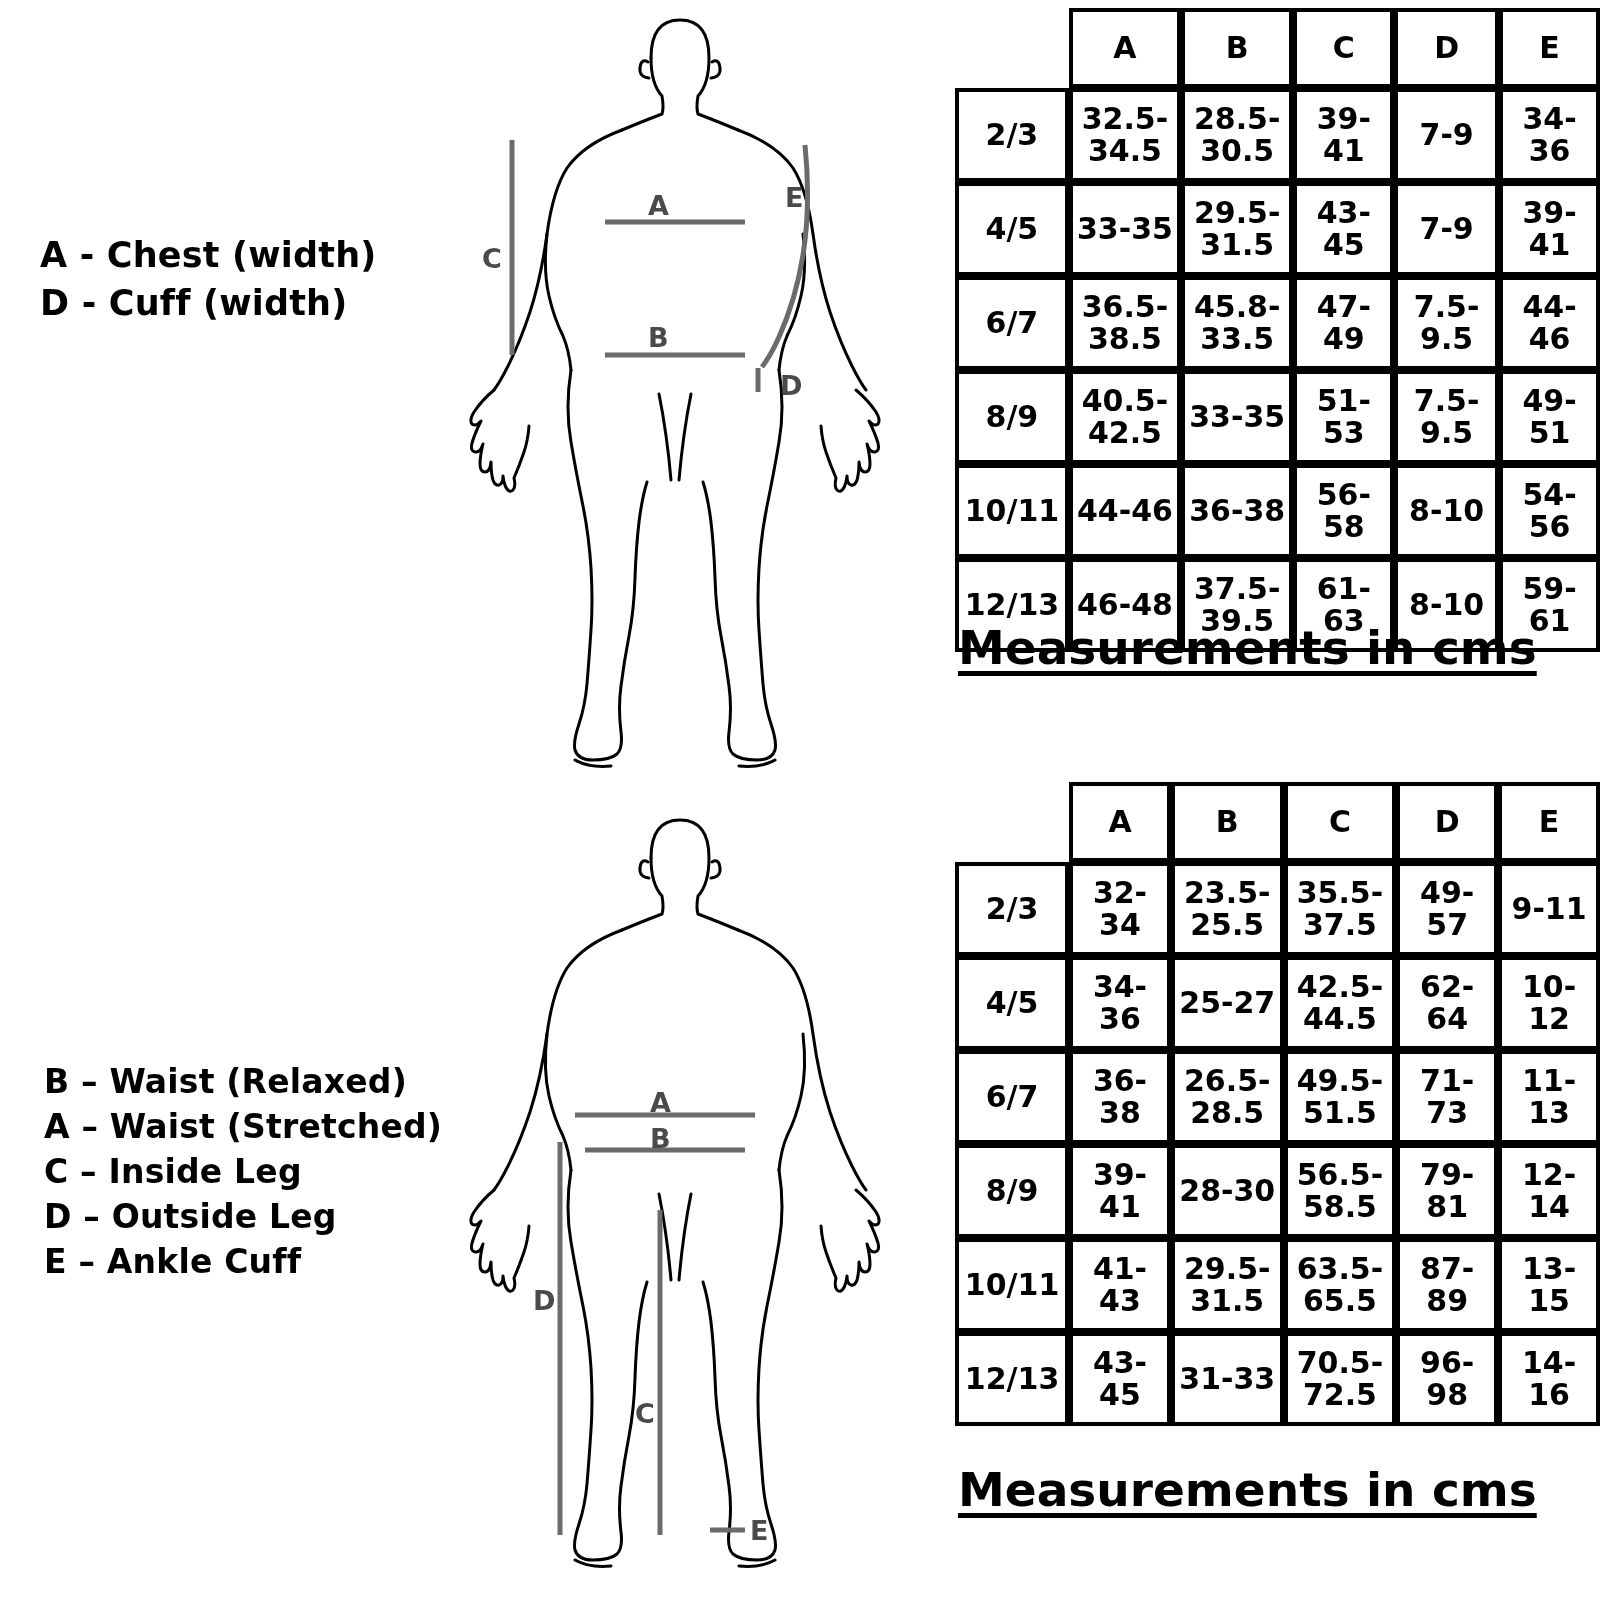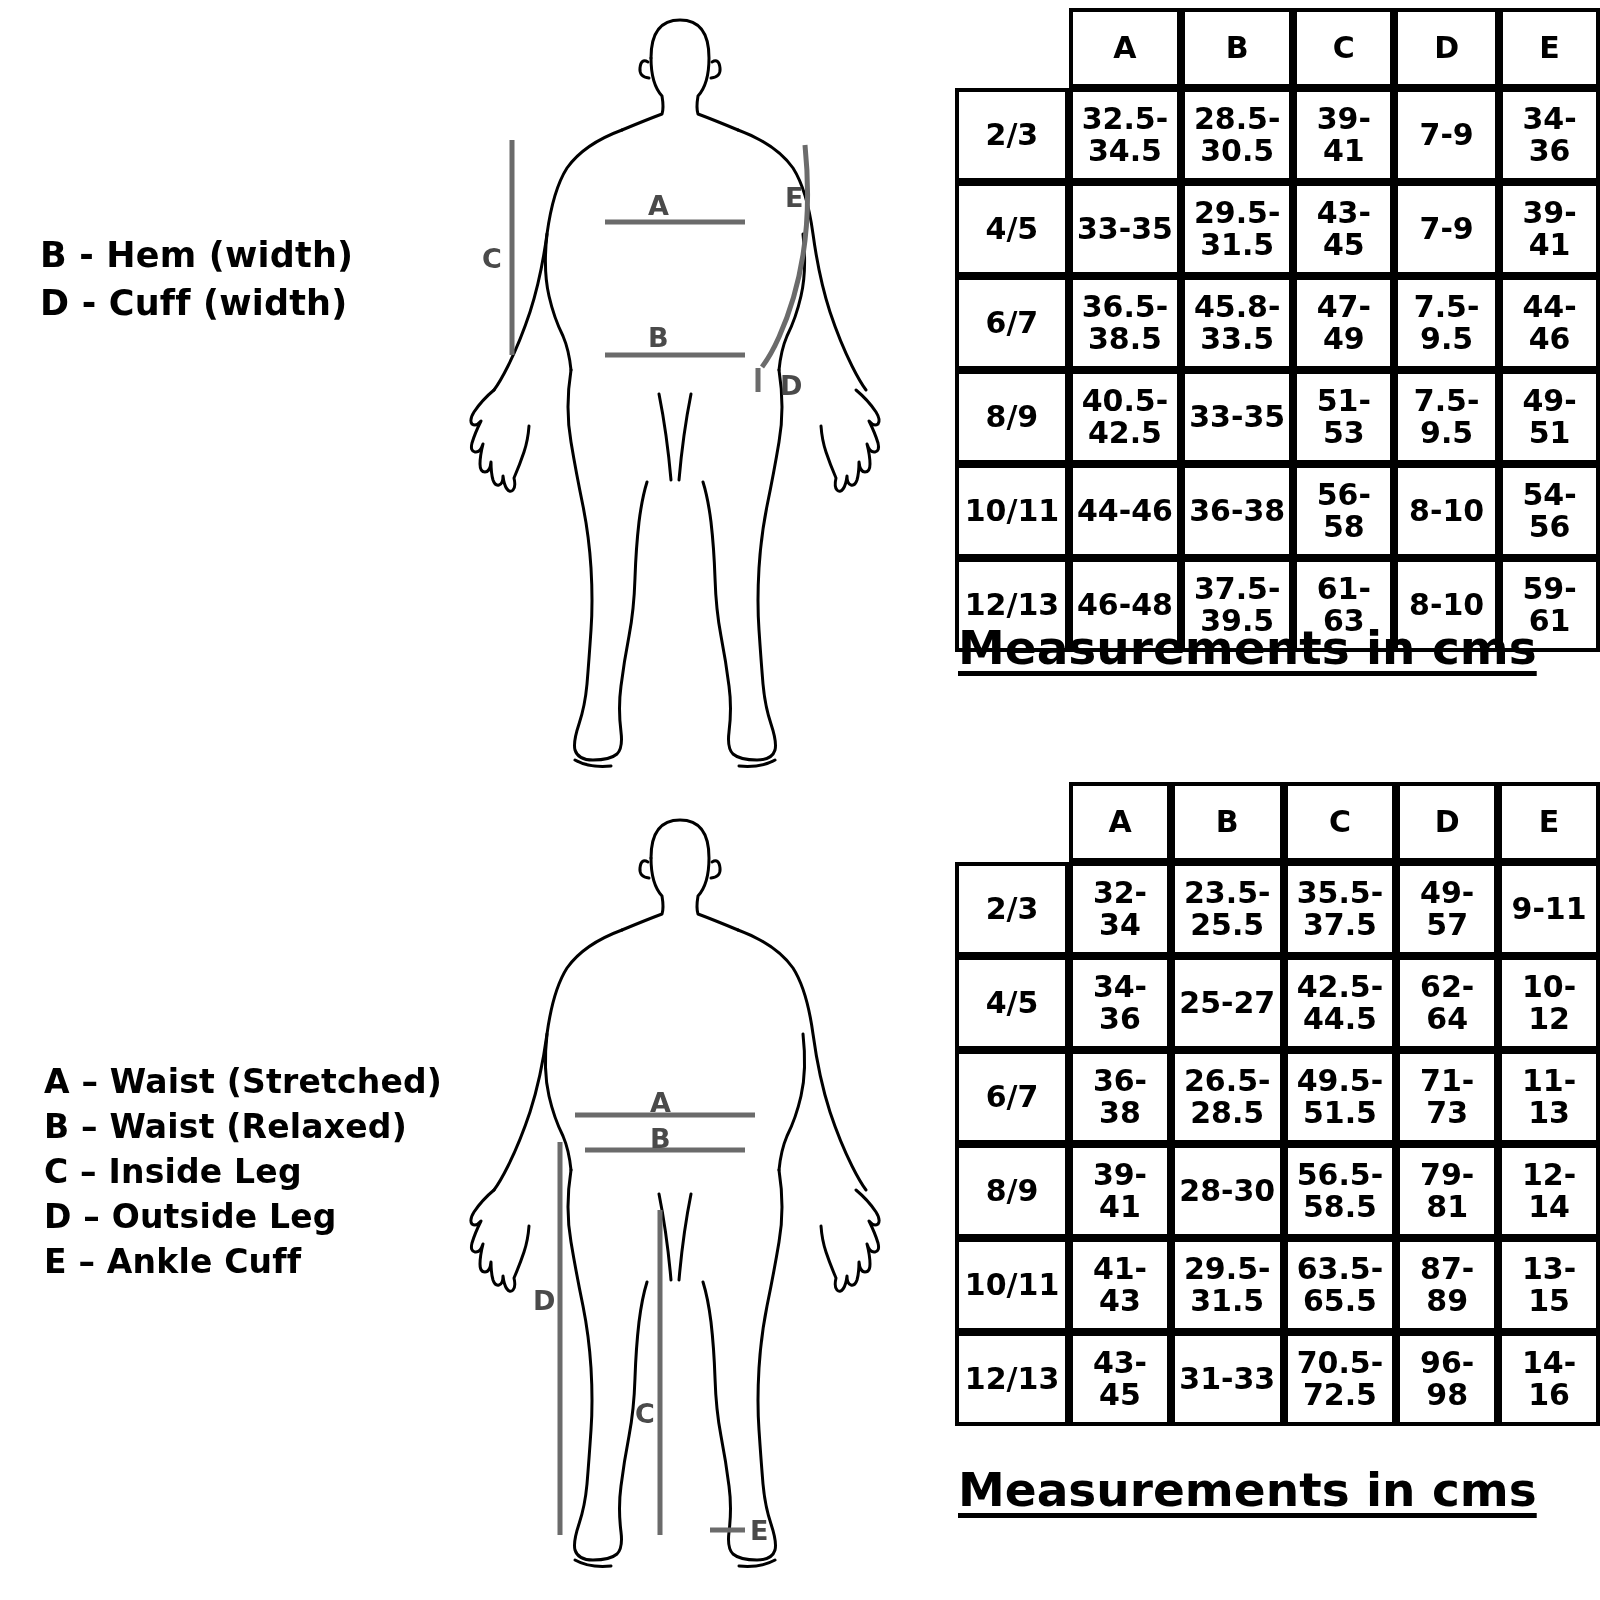--- a/index.html
+++ b/index.html
@@ -105,21 +105,21 @@
     font-family: "DejaVu Sans", sans-serif;
     white-space: nowrap;
   }
   #caption-top { left: 958px; top: 620px; }
   #caption-bottom { left: 958px; top: 1462px; }
 </style>
 </head>
 <body>
 
 <div class="legend" id="legend-top">
-  <span class="legend-line">B - Hem (width)</span>
+  <span class="legend-line">A - Chest (width)</span>
   <span class="legend-line">D - Cuff (width)</span>
 </div>
 
 <div class="figure" id="figure-top">
   <svg width="440" height="780" viewBox="0 0 440 780" xmlns="http://www.w3.org/2000/svg">
     <g fill="none" stroke="#000000" stroke-width="3" stroke-linejoin="round" stroke-linecap="round">
 
       <path d="M196 58 q0 -38 29 -38 q29 0 29 38 q0 26 -11 38 q-2 12 0 18 q16 6 40 16"></path>
       <path d="M196 58 q0 26 11 38 q2 12 0 18 q-16 6 -40 16"></path>
 
@@ -220,22 +220,22 @@
       <td class="cell">8-10</td>
       <td class="cell">59-61</td>
     </tr>
   </tbody>
     </table>
 </div>
 
 <div class="caption" id="caption-top">Measurements in cms</div>
 
 <div class="legend" id="legend-bottom">
+  <span class="legend-line">B – Waist (Relaxed)</span>
   <span class="legend-line">A – Waist (Stretched)</span>
-  <span class="legend-line">B – Waist (Relaxed)</span>
   <span class="legend-line">C – Inside Leg</span>
   <span class="legend-line">D – Outside Leg</span>
   <span class="legend-line">E – Ankle Cuff</span>
 </div>
 
 <div class="figure" id="figure-bottom">
   <svg width="440" height="800" viewBox="0 0 440 800" xmlns="http://www.w3.org/2000/svg">
     <g fill="none" stroke="#000000" stroke-width="3" stroke-linejoin="round" stroke-linecap="round">
       <path d="M196 68 q0 -38 29 -38 q29 0 29 38 q0 26 -11 38 q-2 12 0 18 q16 6 40 16"></path>
       <path d="M196 68 q0 26 11 38 q2 12 0 18 q-16 6 -40 16"></path>

